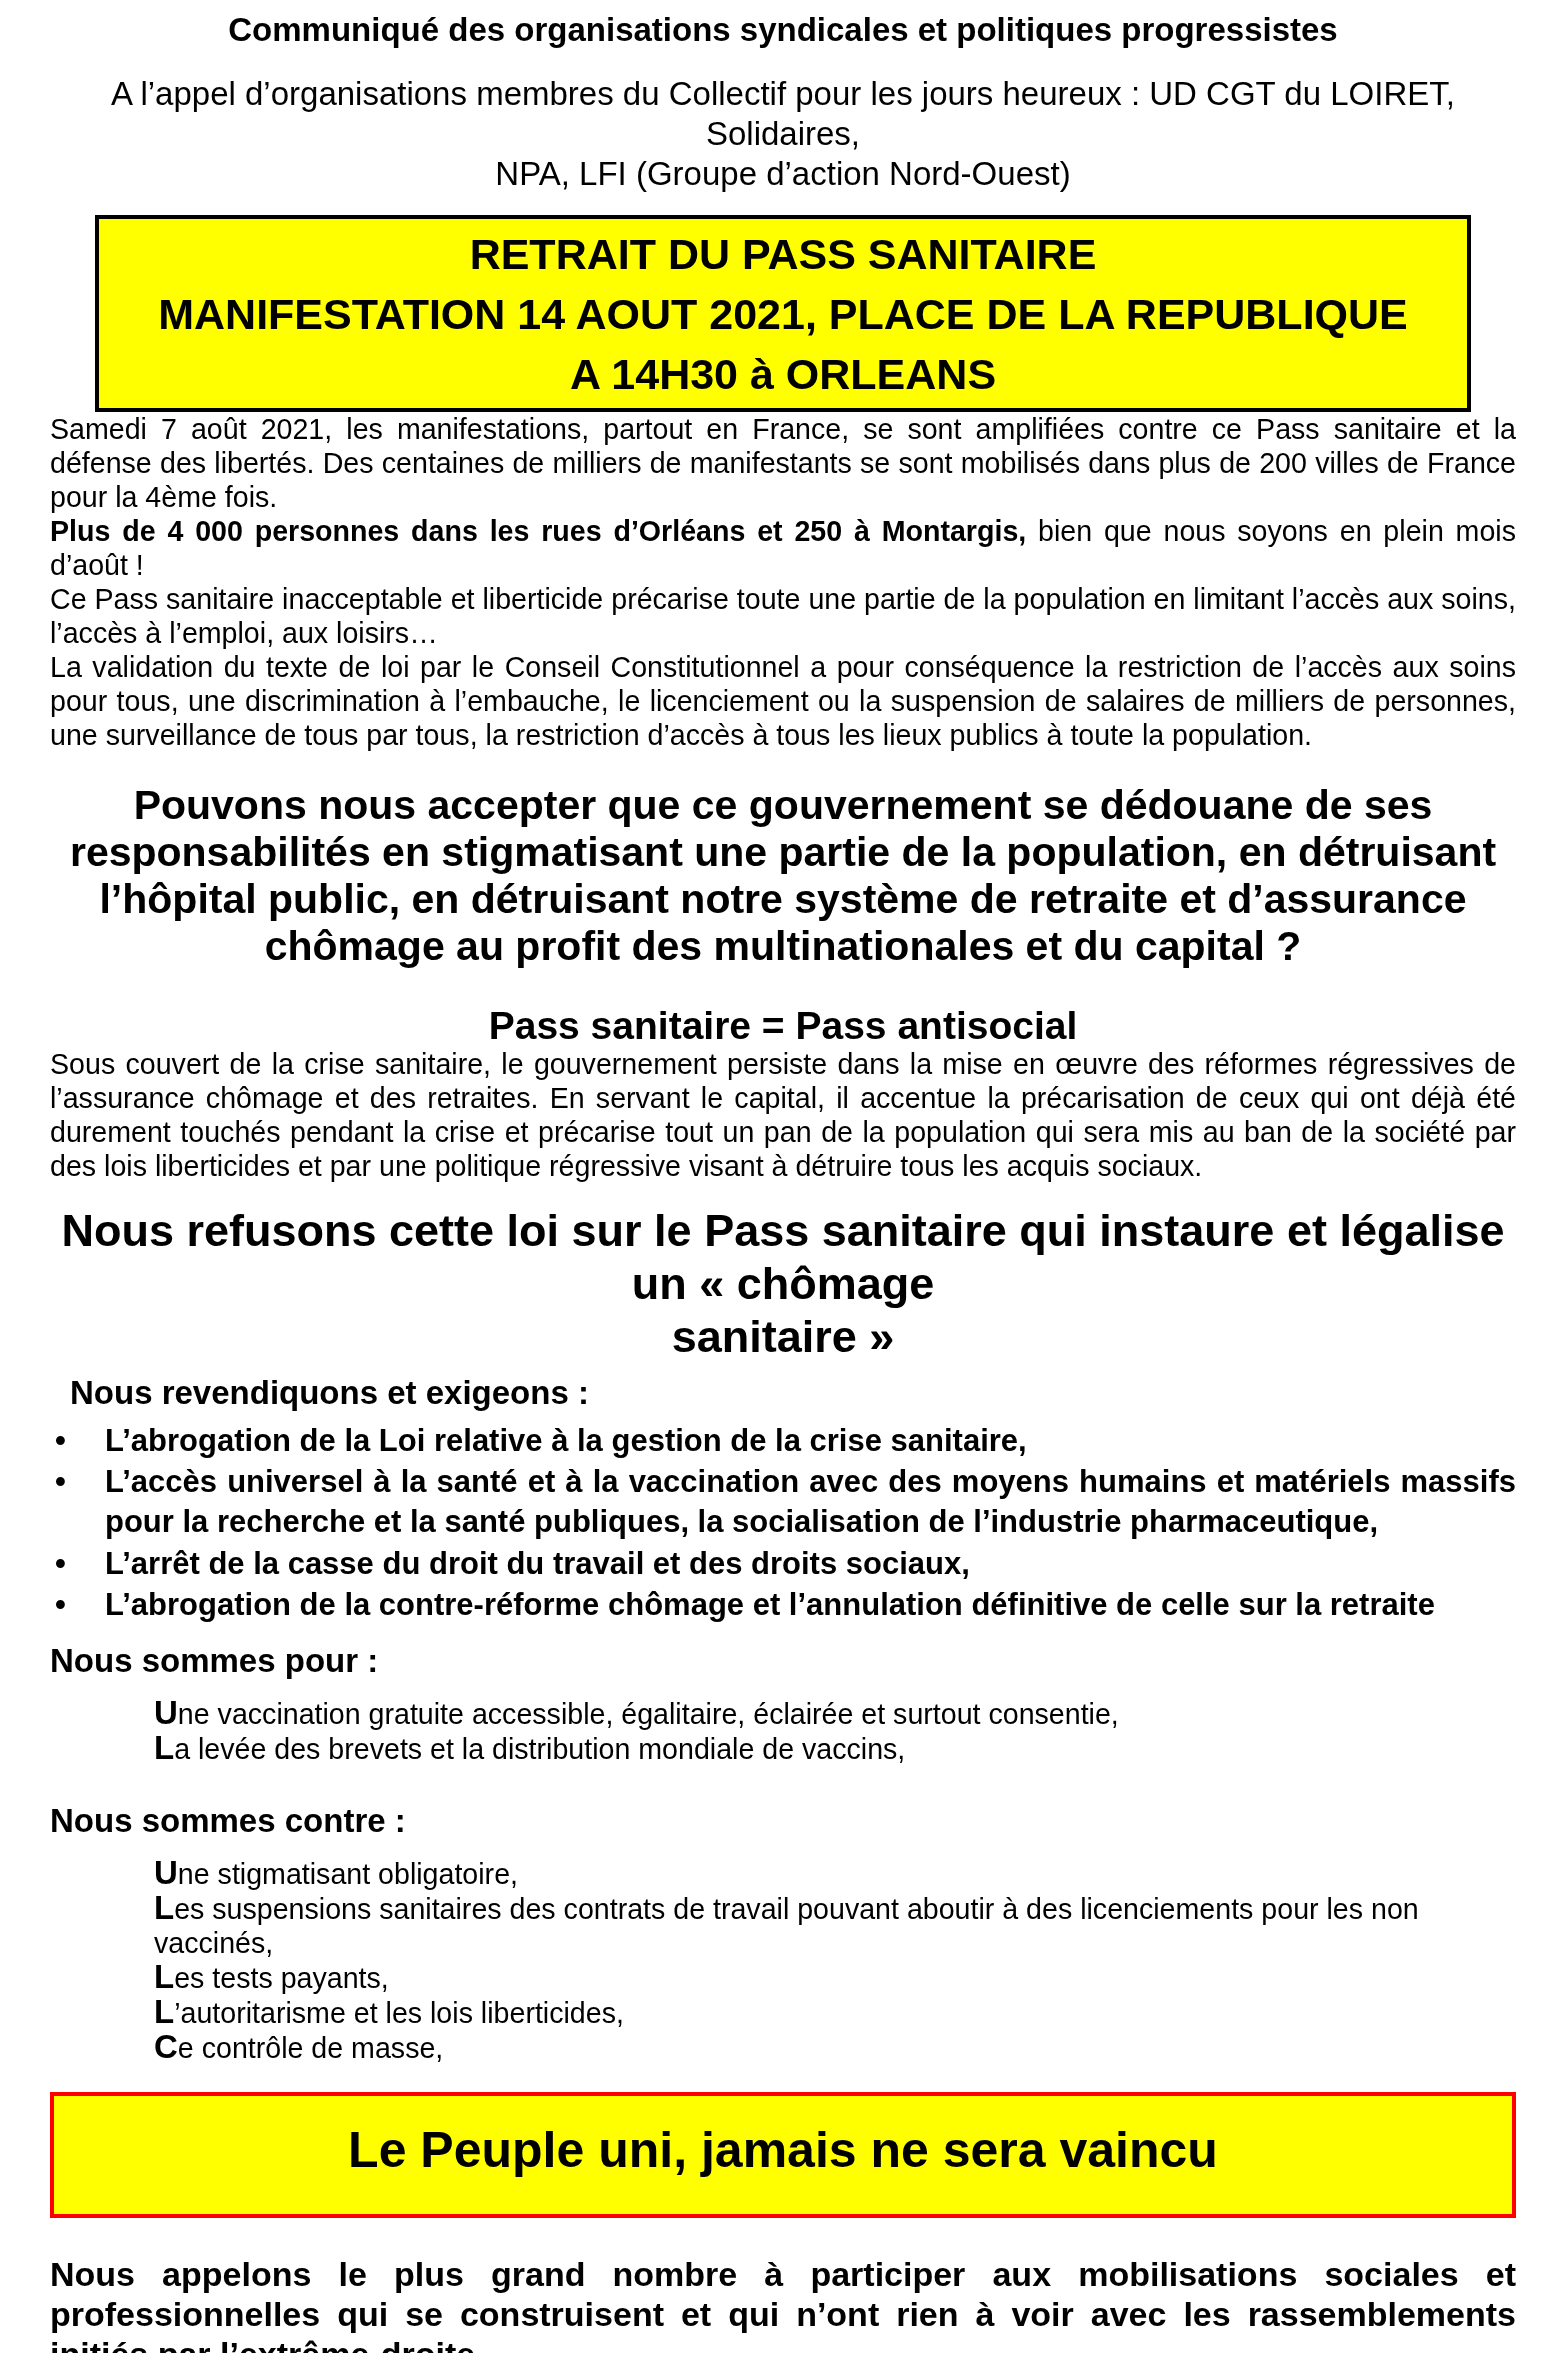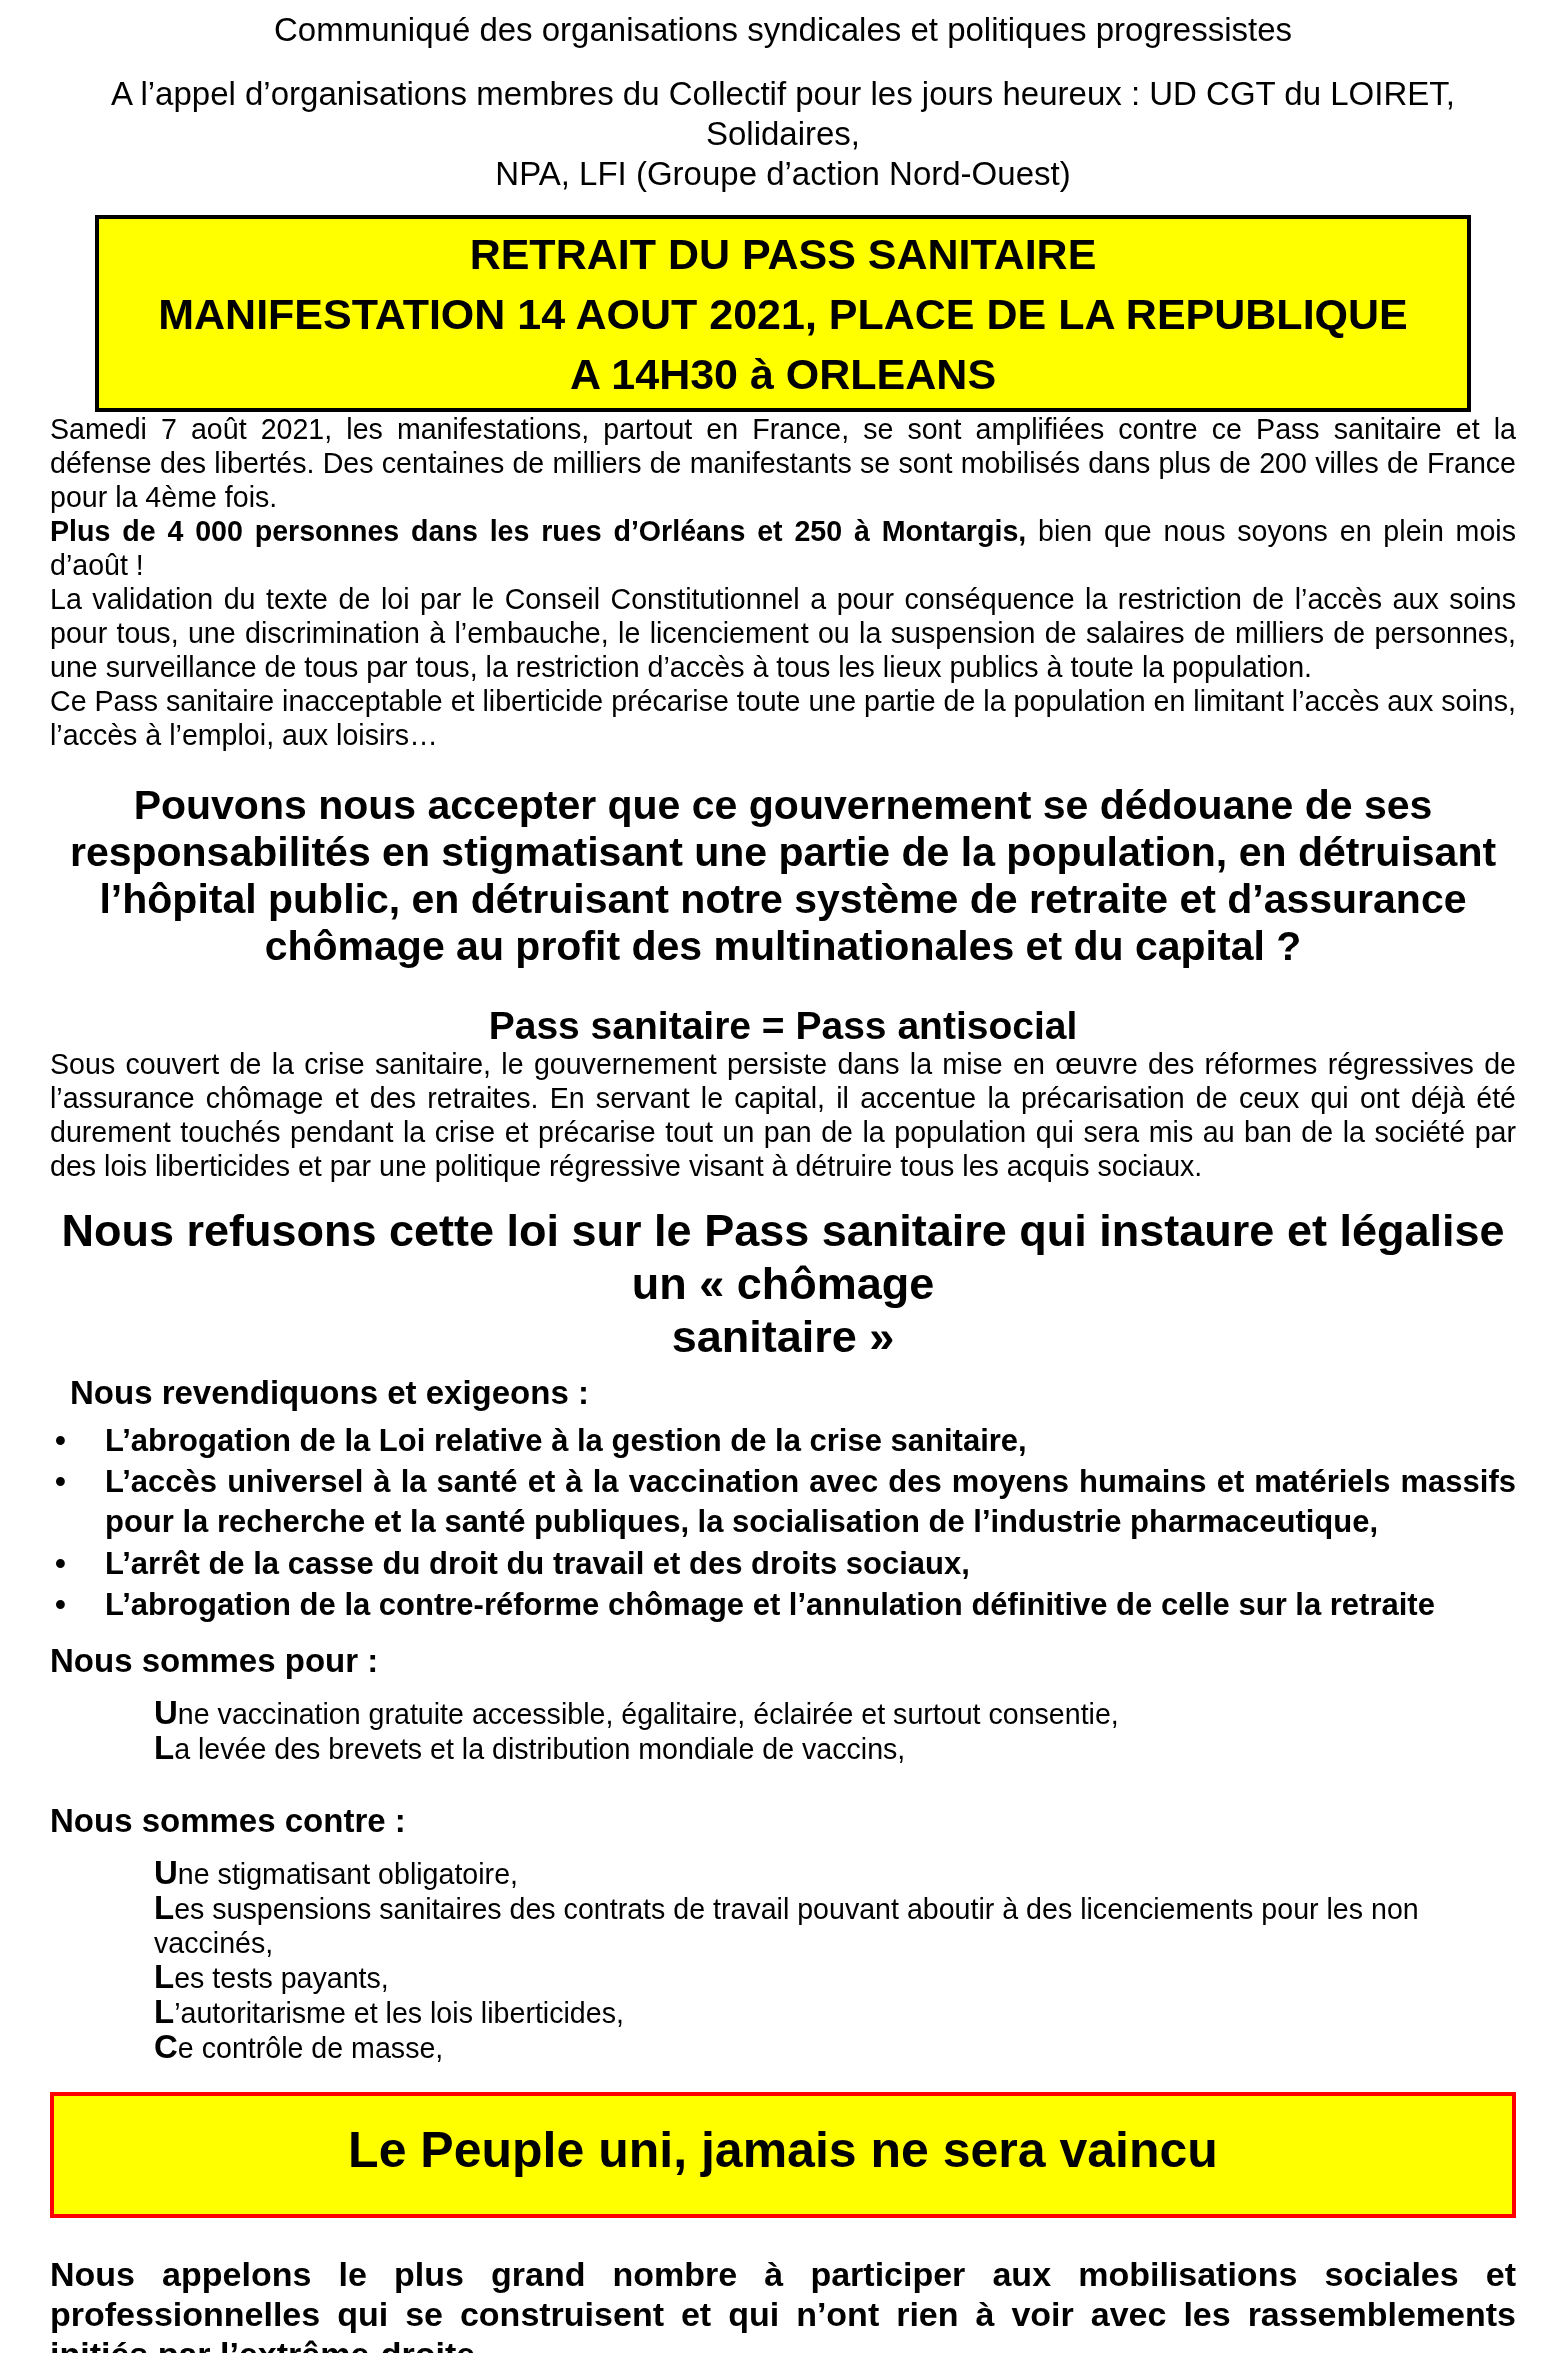--- a/index.html
+++ b/index.html
@@ -8,21 +8,21 @@
     width: 1566px;
     height: 2354px;
     overflow: hidden;
     background: var(--page-bg, #ffffff);
     color: var(--text-color, #000000);
     font-family: "Liberation Sans", sans-serif;
   }
   .content { padding: 10px 50px 0 50px; }
 
   .title {
-    font-size: 33px; line-height: 40px; font-weight: normal; text-align: center;
+    font-size: 33px; line-height: 40px; font-weight: bold; text-align: center;
   }
   .subtitle {
     margin-top: 24px; font-size: 33px; line-height: 40px; text-align: center;
   }
 
   .banner {
     background: var(--highlight-yellow, #FFFF00);
     text-align: center; font-weight: bold;
   }
   .banner-top {
@@ -99,23 +99,23 @@
     <div class="banner banner-top">
       <div>RETRAIT DU PASS SANITAIRE</div>
       <div>MANIFESTATION 14 AOUT 2021, PLACE DE LA REPUBLIQUE</div>
       <div>A 14H30 à ORLEANS</div>
     </div>
 
     <p class="body-par mt52">Samedi 7 août 2021, les manifestations, partout en France, se sont amplifiées contre ce Pass sanitaire et la défense des libertés. Des centaines de milliers de manifestants se sont mobilisés dans plus de 200 villes de France pour la 4ème fois.</p>
 
     <p class="body-par mt40"><span class="b">Plus de 4 000 personnes dans les rues d’Orléans et 250 à Montargis,</span><span> bien que nous soyons en plein mois d’août !</span></p>
 
+    <p class="body-par mt30">Ce Pass sanitaire inacceptable et liberticide précarise toute une partie de la population en limitant l’accès aux soins, l’accès à l’emploi, aux loisirs…</p>
+
     <p class="body-par mt36">La validation du texte de loi par le Conseil Constitutionnel a pour conséquence la restriction de l’accès aux soins pour tous, une discrimination à l’embauche, le licenciement ou la suspension de salaires de milliers de personnes, une surveillance de tous par tous, la restriction d’accès à tous les lieux publics à toute la population.</p>
-
-    <p class="body-par mt30">Ce Pass sanitaire inacceptable et liberticide précarise toute une partie de la population en limitant l’accès aux soins, l’accès à l’emploi, aux loisirs…</p>
 
     <div class="big-heading">
       <div>Pouvons nous accepter que ce gouvernement se dédouane de ses</div>
       <div>responsabilités en stigmatisant une partie de la population, en détruisant</div>
       <div>l’hôpital public, en détruisant notre système de retraite et d’assurance</div>
       <div>chômage au profit des multinationales et du capital ?</div>
     </div>
 
     <div class="mid-heading">Pass sanitaire = Pass antisocial</div>
 

